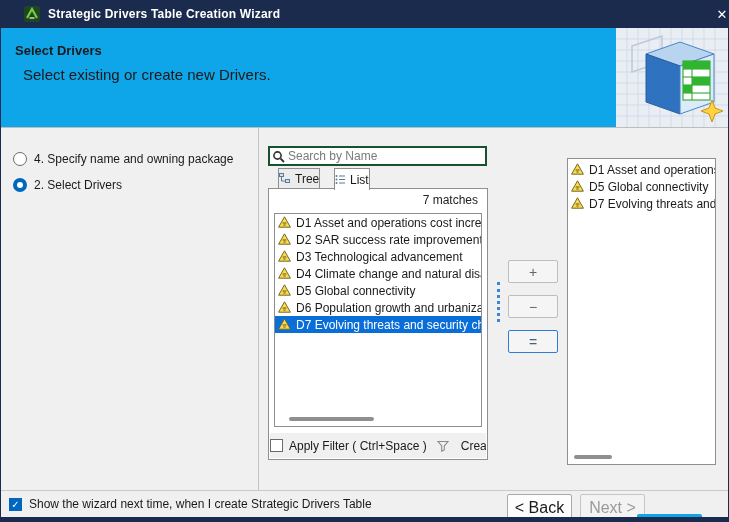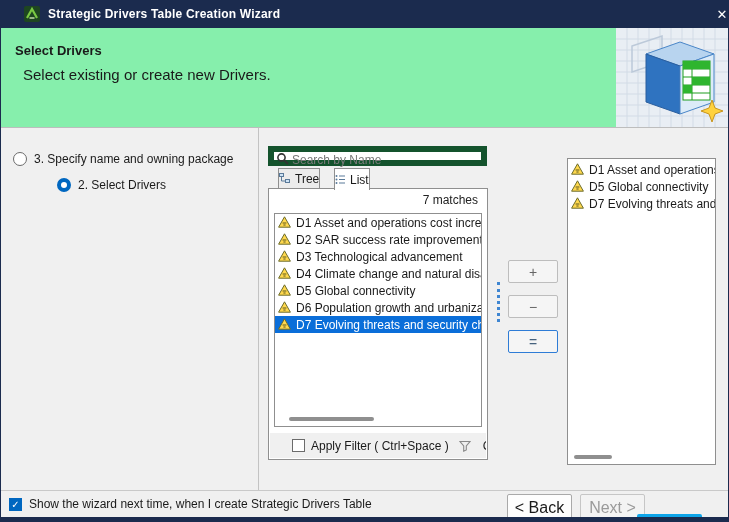--- a/index.html
+++ b/index.html
@@ -23,40 +23,40 @@
     font-size:13px; cursor:default;
   }
   
   .content {
     position:absolute; left:1px; top:28px; width:727px; height:489px;
     background:#f0f0f0; overflow:hidden;
   }
   
   .header {
     position:absolute; left:0; top:0; width:727px; height:100px;
-    background:#86efac; border-bottom:1px solid #bdbdbd;
+    background:#0ea5e9; border-bottom:1px solid #bdbdbd;
   }
   .header .h-title { position:absolute; left:14px; top:15px; font-size:13px; font-weight:700; }
   .header .h-sub   { position:absolute; left:22px; top:38px; font-size:15px; }
   .header .illustration { position:absolute; right:0; top:0; width:112px; height:99px; }
   
   .left-panel {
     position:absolute; left:0; top:100px; width:258px; height:362px;
     border-right:1px solid #c3c3c3;
   }
   .step-row { position:absolute; left:12px; display:flex; align-items:center; height:18px; }
   .radio {
     width:14px; height:14px; border-radius:50%; background:#fff;
     border:1px solid #6b6b6b; margin-right:7px; flex:none;
   }
   .radio.selected { border:4px solid #0067c0; }
   
   .searchbox {
     position:absolute; left:267px; top:118px; width:219px; height:20px;
-    background:#fff; border:6px solid #14532d; display:flex; align-items:flex-start;
+    background:#fff; border:2px solid #14532d; display:flex; align-items:flex-end;
   }
   .searchbox .mag { width:16px; height:14px; margin-left:2px; flex:none; display:inline-flex; }
   .searchbox input {
     border:none; outline:none; flex:1; height:16px; font:inherit; background:transparent;
     color:#333;
   }
   .searchbox input::placeholder { color:#7a7a7a; }
   
   .tab {
     position:absolute; top:140px; height:21px; display:flex; align-items:center;
@@ -82,21 +82,21 @@
   .row .drv-icon { width:14px; height:13px; margin-right:4px; flex:none; display:inline-flex; }
   .row.sel { background:#0a6ed9; color:#fff; }
   .hscroll {
     position:absolute; left:2px; right:2px; bottom:2px; height:9px;
   }
   .hscroll .thumb {
     position:absolute; top:2px; height:4px; background:#8f8f8f; border-radius:2px;
   }
   .filter-strip {
     position:absolute; left:1px; right:1px; bottom:1px; height:25px;
-    background:#f0f0f0; display:flex; align-items:center; padding:0 22px;
+    background:#f0f0f0; display:flex; align-items:center; padding:0 0;
     overflow:hidden; white-space:nowrap;
   }
   .checkbox {
     width:13px; height:13px; border:1px solid #6b6b6b; background:#fff;
     display:inline-flex; align-items:center; justify-content:center;
     font-size:10px; flex:none;
   }
   .checkbox.checked { background:#0067c0; border-color:#0067c0; color:#fff; }
   .filter-strip .cb-label { margin-left:6px; }
   .filter-strip .funnel { margin-left:10px; display:inline-flex; flex:none; }
@@ -180,23 +180,23 @@
             <rect x="67" y="57" width="9" height="8" fill="#2fb52f"></rect>
           </g>
           <polygon points="96,72 99,80 107,83 99,86 96,94 93,86 85,83 93,80" fill="#ffd23e" stroke="#c8951d" stroke-width="1"></polygon>
         </svg>
       </div>
     </div>
 
     <div class="left-panel">
       <div class="step-row" style="top:22px;">
         <span class="radio"></span>
-        <span>3. Specify name and owning package</span>
-      </div>
-      <div class="step-row" style="top:48px;margin-left:44px;">
+        <span>4. Specify name and owning package</span>
+      </div>
+      <div class="step-row" style="top:48px;">
         <span class="radio selected"></span>
         <span>2. Select Drivers</span>
       </div>
     </div>
 
     <div class="searchbox">
       <span class="mag">
         <svg width="14" height="14" viewBox="0 0 14 14">
           <circle cx="5.5" cy="5.5" r="3.6" fill="none" stroke="#333" stroke-width="1.6"></circle>
           <path d="M8.5 8.5 L12 12" stroke="#333" stroke-width="1.8"></path>

